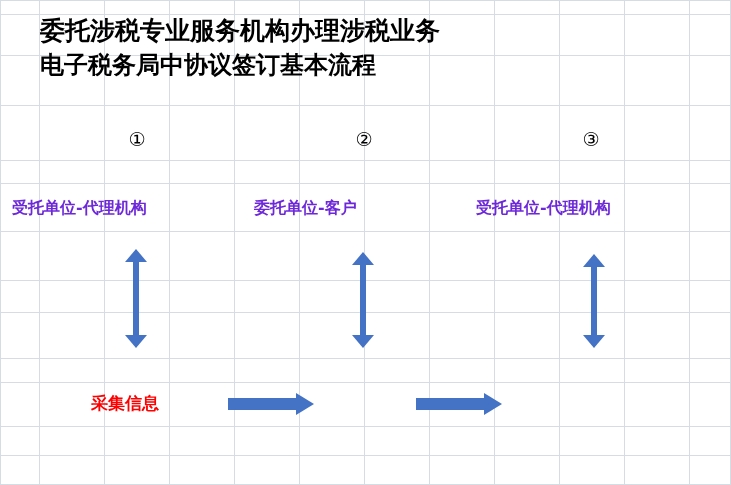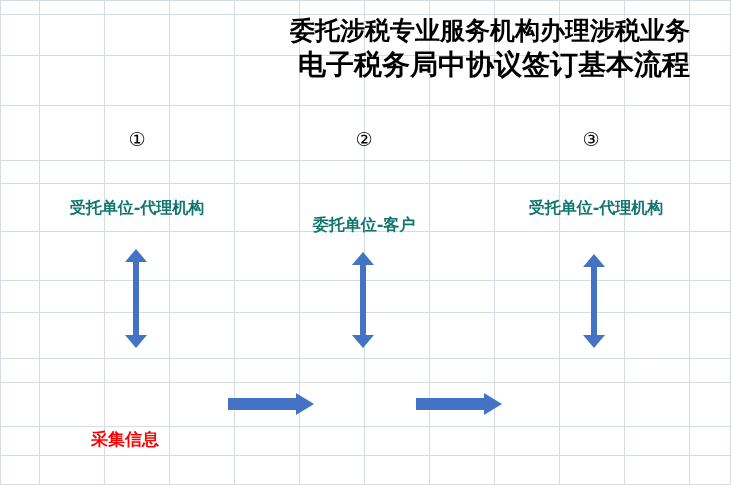--- a/index.html
+++ b/index.html
@@ -25,45 +25,44 @@
     background: #d6dce4;
   }
   .grid-v { width: 1px; top: 0; height: 485px; }
   .grid-h { height: 1px; left: 0; width: 731px; }
 
   .title-block {
     position: absolute;
     left: 40px;
     top: 14px;
     width: 650px;
-    text-align: right;
+    text-align: left;
     color: #000000;
     font-weight: bold;
     font-size: 25px;
     line-height: 34px;
     letter-spacing: 0px;
     font-family: "DejaVu Sans", "Liberation Sans", sans-serif;
   }
   .title-line { display: block; white-space: nowrap; }
-  .title-line.l2 { font-size: 28px; }
+  .title-line.l2 { font-size: 24px; }
 
   .circ-num {
     position: absolute;
     font-size: 19px;
     color: #000000;
     text-align: center;
     font-weight: normal;
   }
 
   .role-label {
     position: absolute;
     font-size: 16px;
-    color: #0f766e;
+    color: #6d28d9;
     font-weight: bold;
-    text-align: center;
     white-space: nowrap;
   }
 
   
   .varrow {
     position: absolute;
     width: 22px;
   }
   .varrow .shaft {
     position: absolute;
@@ -111,21 +110,20 @@
     border-left: 18px solid #4472c4;
   }
 
   .step-label {
     position: absolute;
     font-size: 17px;
     font-weight: bold;
     color: #ff0000;
     text-align: center;
     white-space: nowrap;
-    margin-top: 36px;
   }
 </style>
 </head>
 <body>
 
 <div id="sheet">
 
   <div class="grid-v" style="left:0px;"></div>
   <div class="grid-v" style="left:39px;"></div>
   <div class="grid-v" style="left:104px;"></div>
@@ -158,21 +156,21 @@
   <div class="title-block">
     <span class="title-line l1">委托涉税专业服务机构办理涉税业务</span>
     <span class="title-line l2">电子税务局中协议签订基本流程</span>
   </div>
 
   <div class="circ-num" style="left:105px; top:128px; width:64px;">①</div>
   <div class="circ-num" style="left:332px; top:128px; width:64px;">②</div>
   <div class="circ-num" style="left:559px; top:128px; width:64px;">③</div>
 
   <div class="role-label" style="left:12px; top:198px; width:250px;">受托单位-代理机构</div>
-  <div class="role-label" style="left:254px; top:198px; width:220px;margin-top:17px;">委托单位-客户</div>
+  <div class="role-label" style="left:254px; top:198px; width:220px;">委托单位-客户</div>
   <div class="role-label" style="left:476px; top:198px; width:240px;">受托单位-代理机构</div>
 
   <div class="varrow" style="left:125px; top:249px; height:99px;">
     <div class="head up"></div>
     <div class="shaft" style="top:13px; height:73px;"></div>
     <div class="head down"></div>
   </div>
   <div class="varrow" style="left:352px; top:252px; height:96px;">
     <div class="head up"></div>
     <div class="shaft" style="top:13px; height:70px;"></div>

